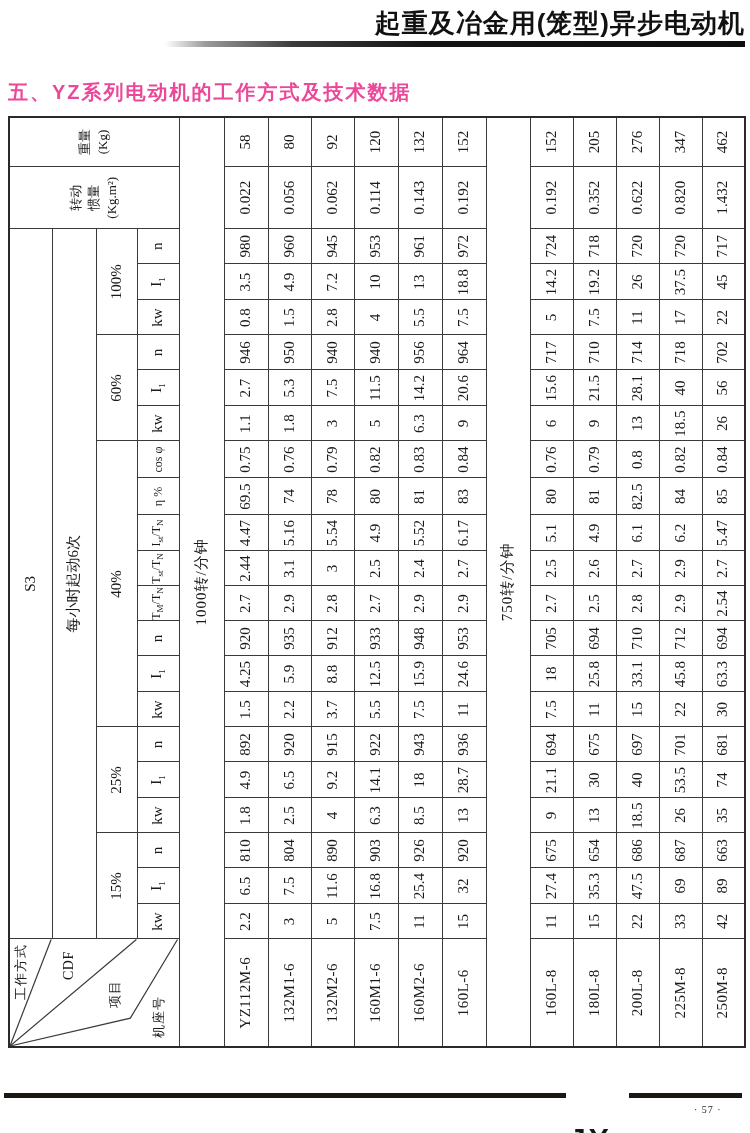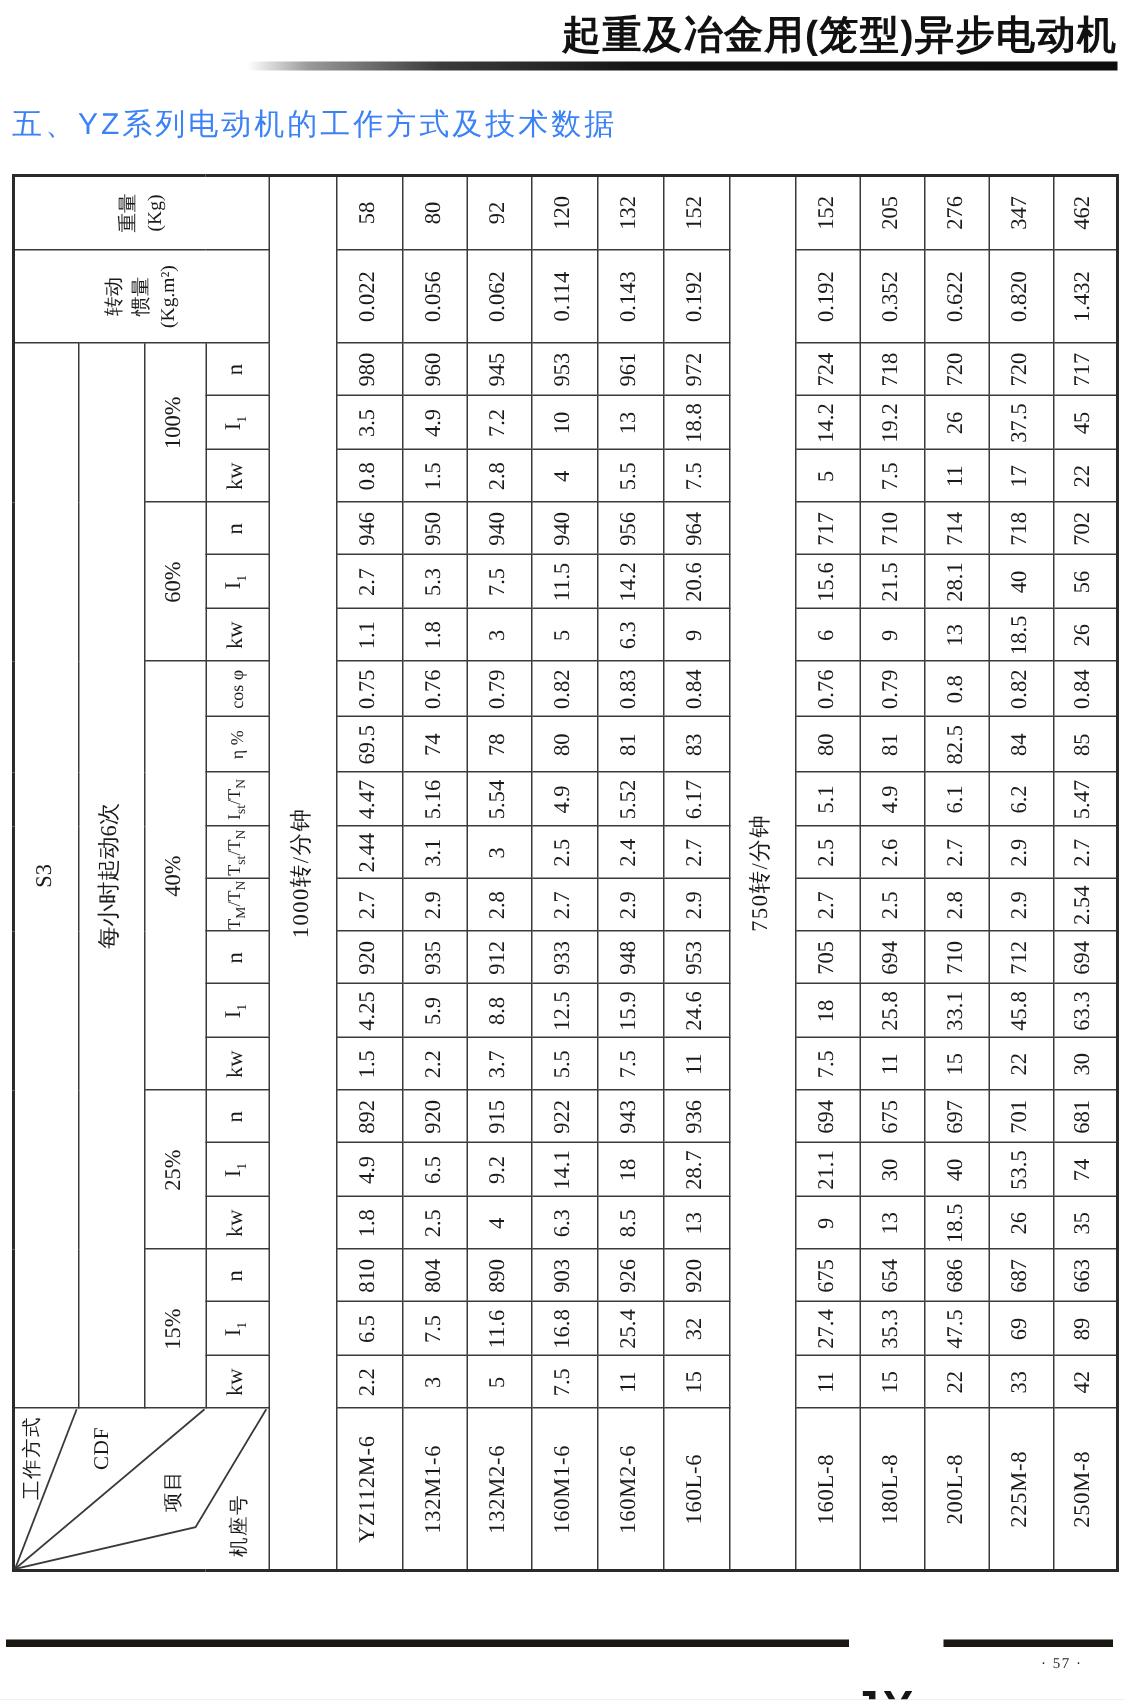--- a/index.html
+++ b/index.html
@@ -3,22 +3,22 @@
 <meta charset="utf-8">
 <style>
   html,body{margin:0;padding:0;background:#e8e8e8;}
   .sheet{position:relative;width:750px;height:1133px;background:#ffffff;margin:0 auto;
          font-family:"Liberation Serif","DejaVu Serif",serif;color:#1a1a1a;overflow:hidden;}
   
   .page-title{position:absolute;top:6px;right:5px;font-family:"Liberation Sans","DejaVu Sans",sans-serif;
               font-weight:bold;font-size:26px;letter-spacing:1px;color:#111;}
   .title-rule{position:absolute;top:41px;left:165px;width:580px;height:6px;
               background:linear-gradient(to right,rgba(190,190,190,0),#9a9a9a 7%,#3c3c3c 22%,#141414 45%,#0e0e0e);}
-  .section-heading{position:absolute;top:69px;left:8px;font-family:"Liberation Sans","DejaVu Sans",sans-serif;
-              font-weight:normal;font-size:20px;letter-spacing:2px;color:#3b82f6;}
+  .section-heading{position:absolute;top:79px;left:8px;font-family:"Liberation Sans","DejaVu Sans",sans-serif;
+              font-weight:bold;font-size:20px;letter-spacing:2px;color:#ec4899;}
   
   .table-wrap{position:absolute;left:8px;top:118px;width:736px;height:934px;}
   .rot{transform:rotate(-90deg) translateX(-930px);transform-origin:0 0;}
   table.spec{border-collapse:collapse;table-layout:fixed;width:930px;height:736px;
              border:2px solid #2a2a2a;background:#fff;}
   table.spec td{border:1px solid #3a3a3a;text-align:center;vertical-align:middle;
                 padding:0;font-size:15px;line-height:1.05;overflow:hidden;white-space:nowrap;}
   tr.r1{height:43px;} tr.r2{height:44px;} tr.r3{height:41px;} tr.r4{height:42px;}
   td.plabel{font-size:15px;}
   td.plabel.small{font-size:12px;}

